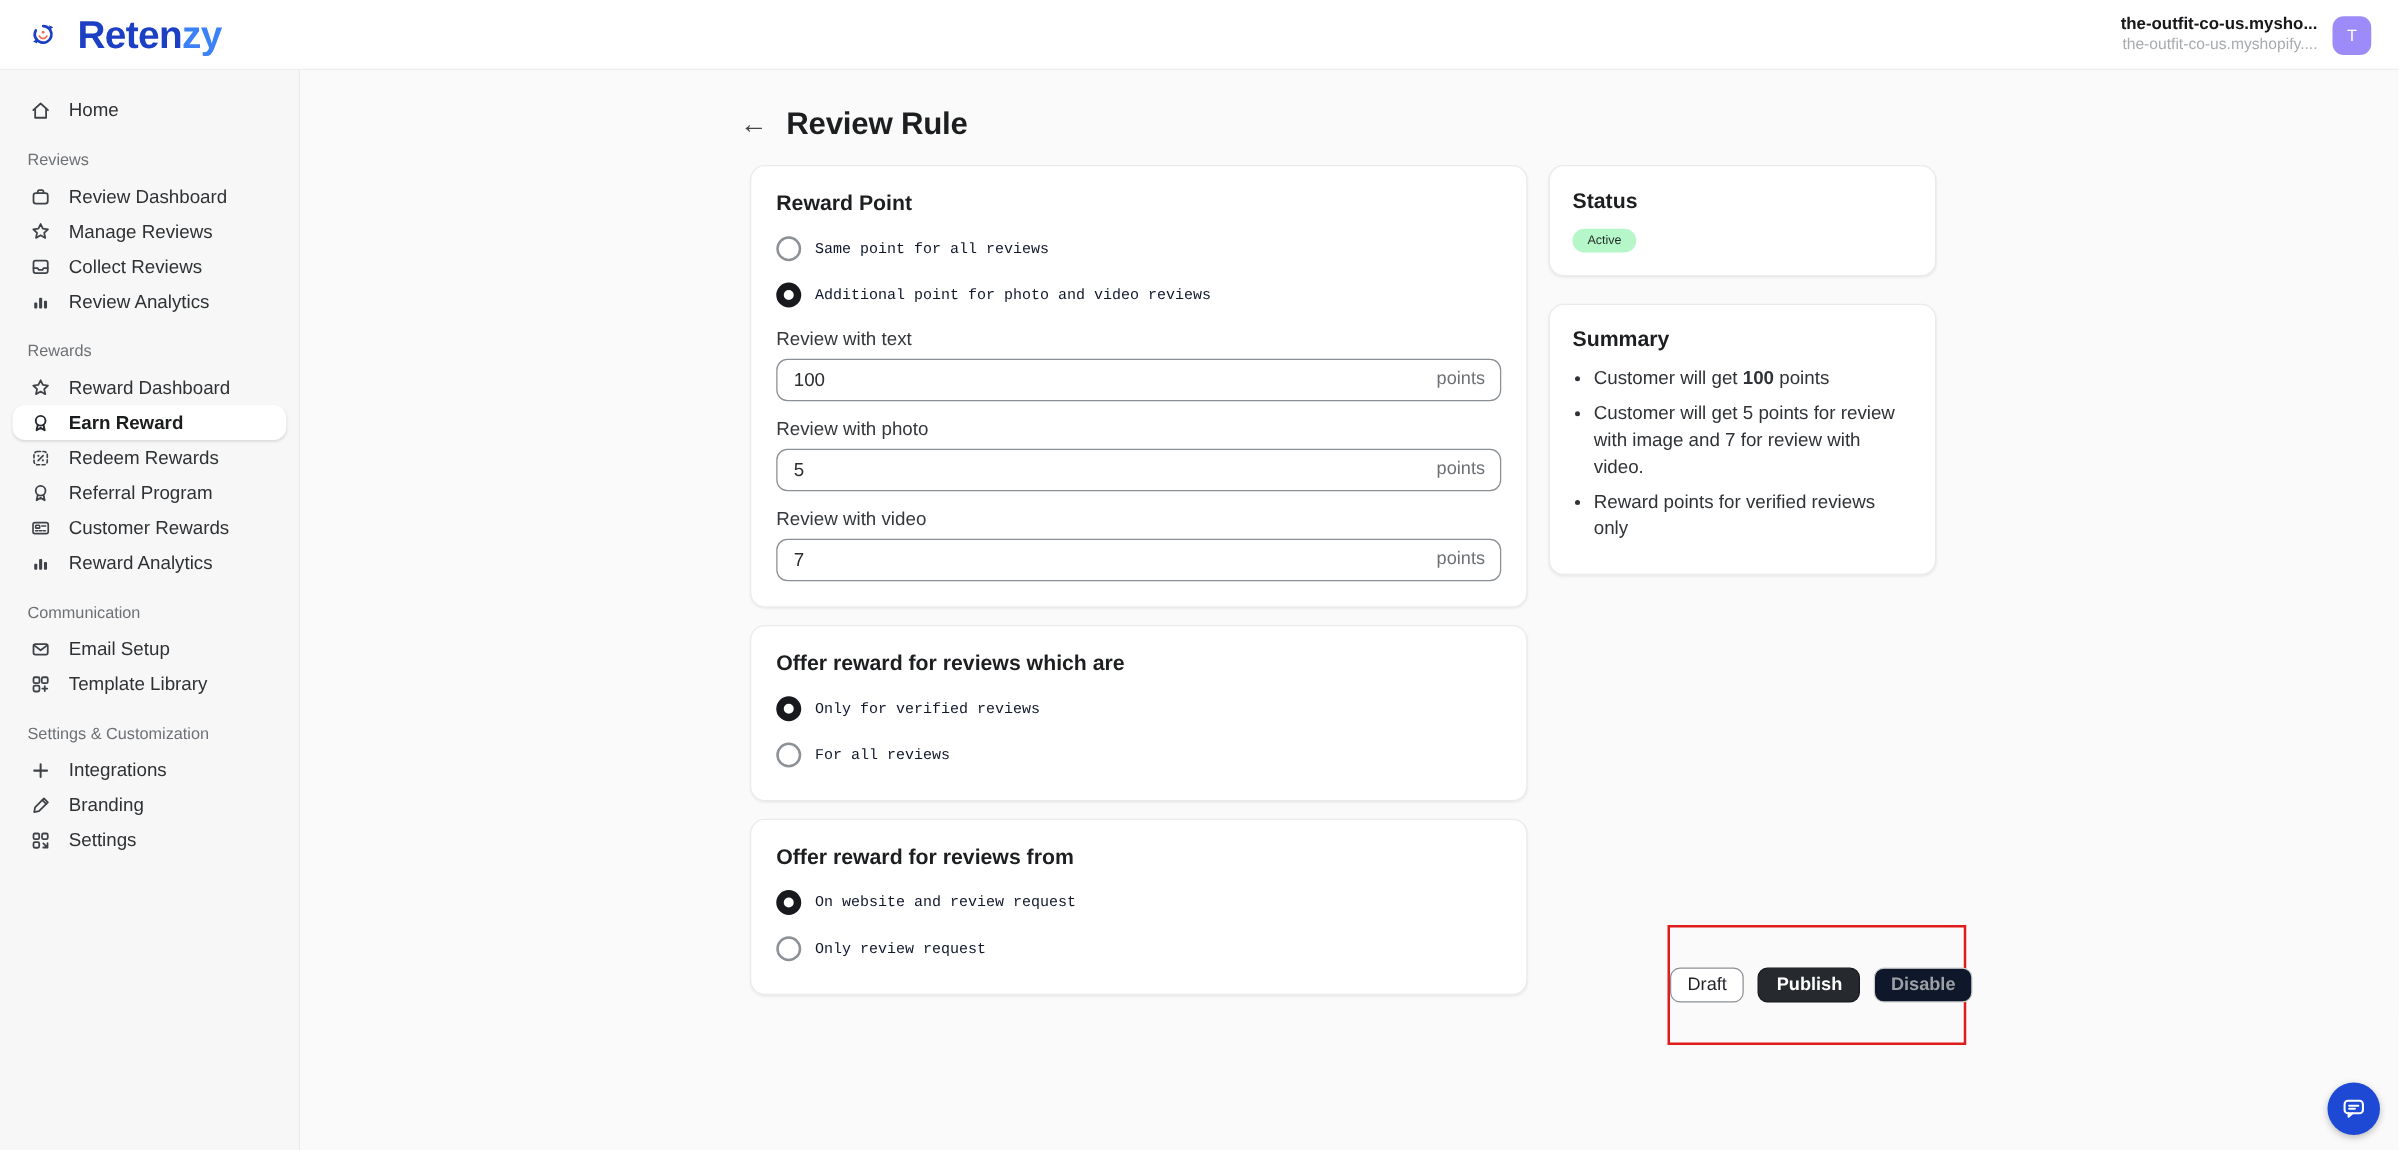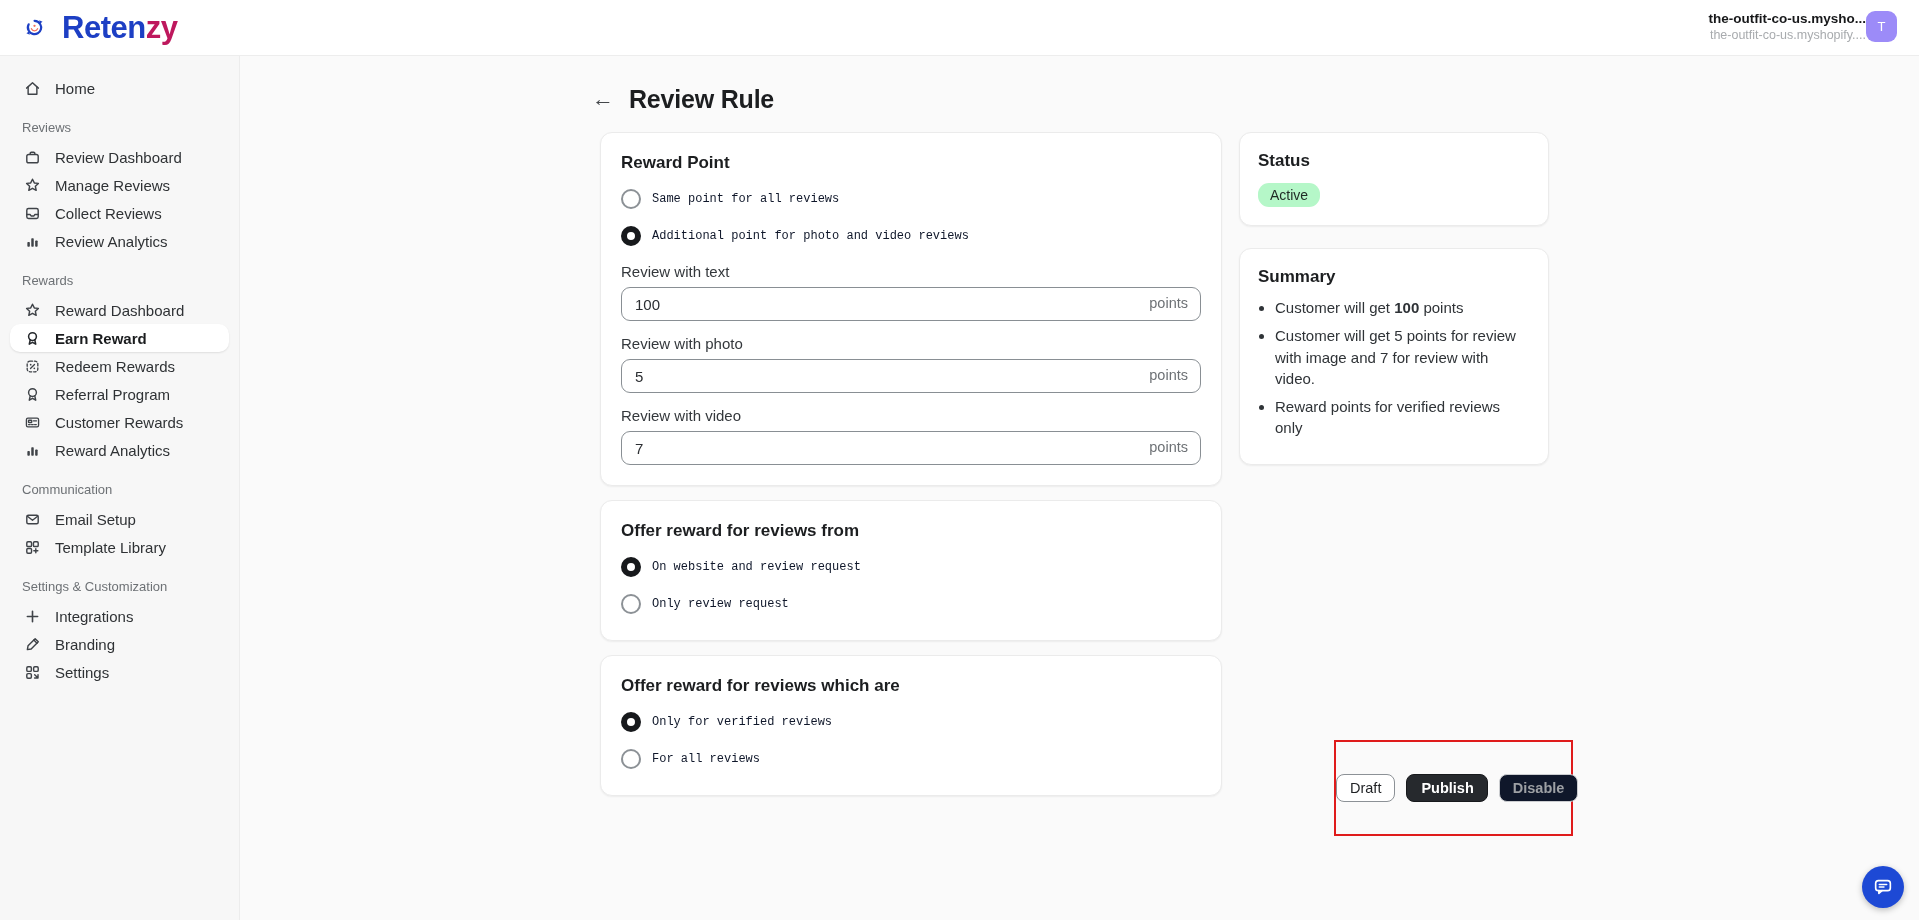--- a/index.html
+++ b/index.html
@@ -5,22 +5,22 @@
   * { margin:0; padding:0; box-sizing:border-box; }
   html,body { width:1919px; height:920px; font-family:"Liberation Sans", sans-serif; }
   .app { position:relative; width:1919px; height:920px; background:#fafafa; overflow:hidden; }
 
   
   .topbar { position:absolute; top:0; left:0; width:1919px; height:56px; background:#ffffff;
             border-bottom:1px solid #ededed; display:flex; align-items:center; justify-content:space-between;
             padding:0 22px 0 14px; z-index:5; }
   .brand { display:flex; align-items:center; gap:8px; }
   .brand-name { font-size:31px; font-weight:800; letter-spacing:-0.5px; color:#1d3fc4; }
-  .brand-name .accent { color:#be185d; }
-  .account { display:flex; align-items:flex-start; gap:0; }
+  .brand-name .accent { color:#3b82f6; }
+  .account { display:flex; align-items:flex-end; gap:12px; }
   .store-text { text-align:right; line-height:1.25; }
   .store-name { font-size:13.5px; font-weight:700; color:#17181a; }
   .store-domain { font-size:12.5px; color:#a8abae; }
   .avatar { width:31px; height:31px; border-radius:9px; background:#9c8bf8; color:#ffffff;
             font-size:13px; display:flex; align-items:center; justify-content:center; }
 
   
   .sidebar { position:absolute; top:56px; left:0; width:240px; height:864px; background:#f7f7f7;
              border-right:1px solid #ececec; padding-top:18px; }
   .nav-item { display:flex; align-items:center; gap:13px; height:28px; margin:0 10px; padding:0 12px;
@@ -52,21 +52,21 @@
   .field-label { font-size:15px; color:#34383c; margin-bottom:7px; }
   .input-wrap { position:relative; height:34px; }
   .input-wrap input { width:100%; height:34px; border:1px solid #898f94; border-radius:9px;
                       padding:0 64px 0 13px; font-size:15px; color:#2b2e32; background:#fff;
                       font-family:"Liberation Sans", sans-serif; outline:none; }
   .input-wrap .suffix { position:absolute; right:13px; top:8px; font-size:14.5px; color:#6d7175; }
 
   
   .col-side { position:absolute; left:999px; top:76px; width:310px; }
   .col-side .card { margin-bottom:22px; padding:18px; }
-  .badge { display:inline-block; background:#b5f7c8; color:#1f2a24; font-size:14px;
+  .badge { display:inline-block; background:#b5f7c8; color:#1f2a24; font-size:10px;
            padding:4px 12px; border-radius:11px; margin-top:2px; }
   .summary-list { margin:4px 0 0 17px; }
   .summary-list li { font-size:15px; color:#2f3337; line-height:1.42; margin-bottom:7px; }
   .summary-list .b { font-weight:700; }
 
   
   .action-box { position:absolute; left:1094px; top:684px; width:239px; height:96px;
                 border:2px solid #df1b1b; display:flex; align-items:center; gap:11px; }
   .btn { height:28px; border-radius:8px; font-size:14.5px; display:flex; align-items:center;
          padding:0 13px; cursor:pointer; font-family:"Liberation Sans", sans-serif; }
@@ -311,40 +311,40 @@
         <div class="field">
           <div class="field-label">Review with video</div>
           <div class="input-wrap">
             <input value="7" style="">
             <span class="suffix">points</span>
           </div>
         </div>
       </section>
 
       <section class="card">
+        <div class="card-title">Offer reward for reviews which are</div>
+        <label class="radio-row" data-selected="true">
+          <span class="radio"></span>
+          <span class="radio-label">Only for verified reviews</span>
+        </label>
+        <label class="radio-row" data-selected="false">
+          <span class="radio"></span>
+          <span class="radio-label">For all reviews</span>
+        </label>
+      </section>
+
+      <section class="card">
         <div class="card-title">Offer reward for reviews from</div>
         <label class="radio-row" data-selected="true">
           <span class="radio"></span>
           <span class="radio-label">On website and review request</span>
         </label>
         <label class="radio-row" data-selected="false">
           <span class="radio"></span>
           <span class="radio-label">Only review request</span>
-        </label>
-      </section>
-
-      <section class="card">
-        <div class="card-title">Offer reward for reviews which are</div>
-        <label class="radio-row" data-selected="true">
-          <span class="radio"></span>
-          <span class="radio-label">Only for verified reviews</span>
-        </label>
-        <label class="radio-row" data-selected="false">
-          <span class="radio"></span>
-          <span class="radio-label">For all reviews</span>
         </label>
       </section>
     </div>
 
     <div class="col-side">
       <section class="card">
         <div class="card-title" style="margin-bottom:10px;">Status</div>
         <span class="badge">Active</span>
       </section>
 

